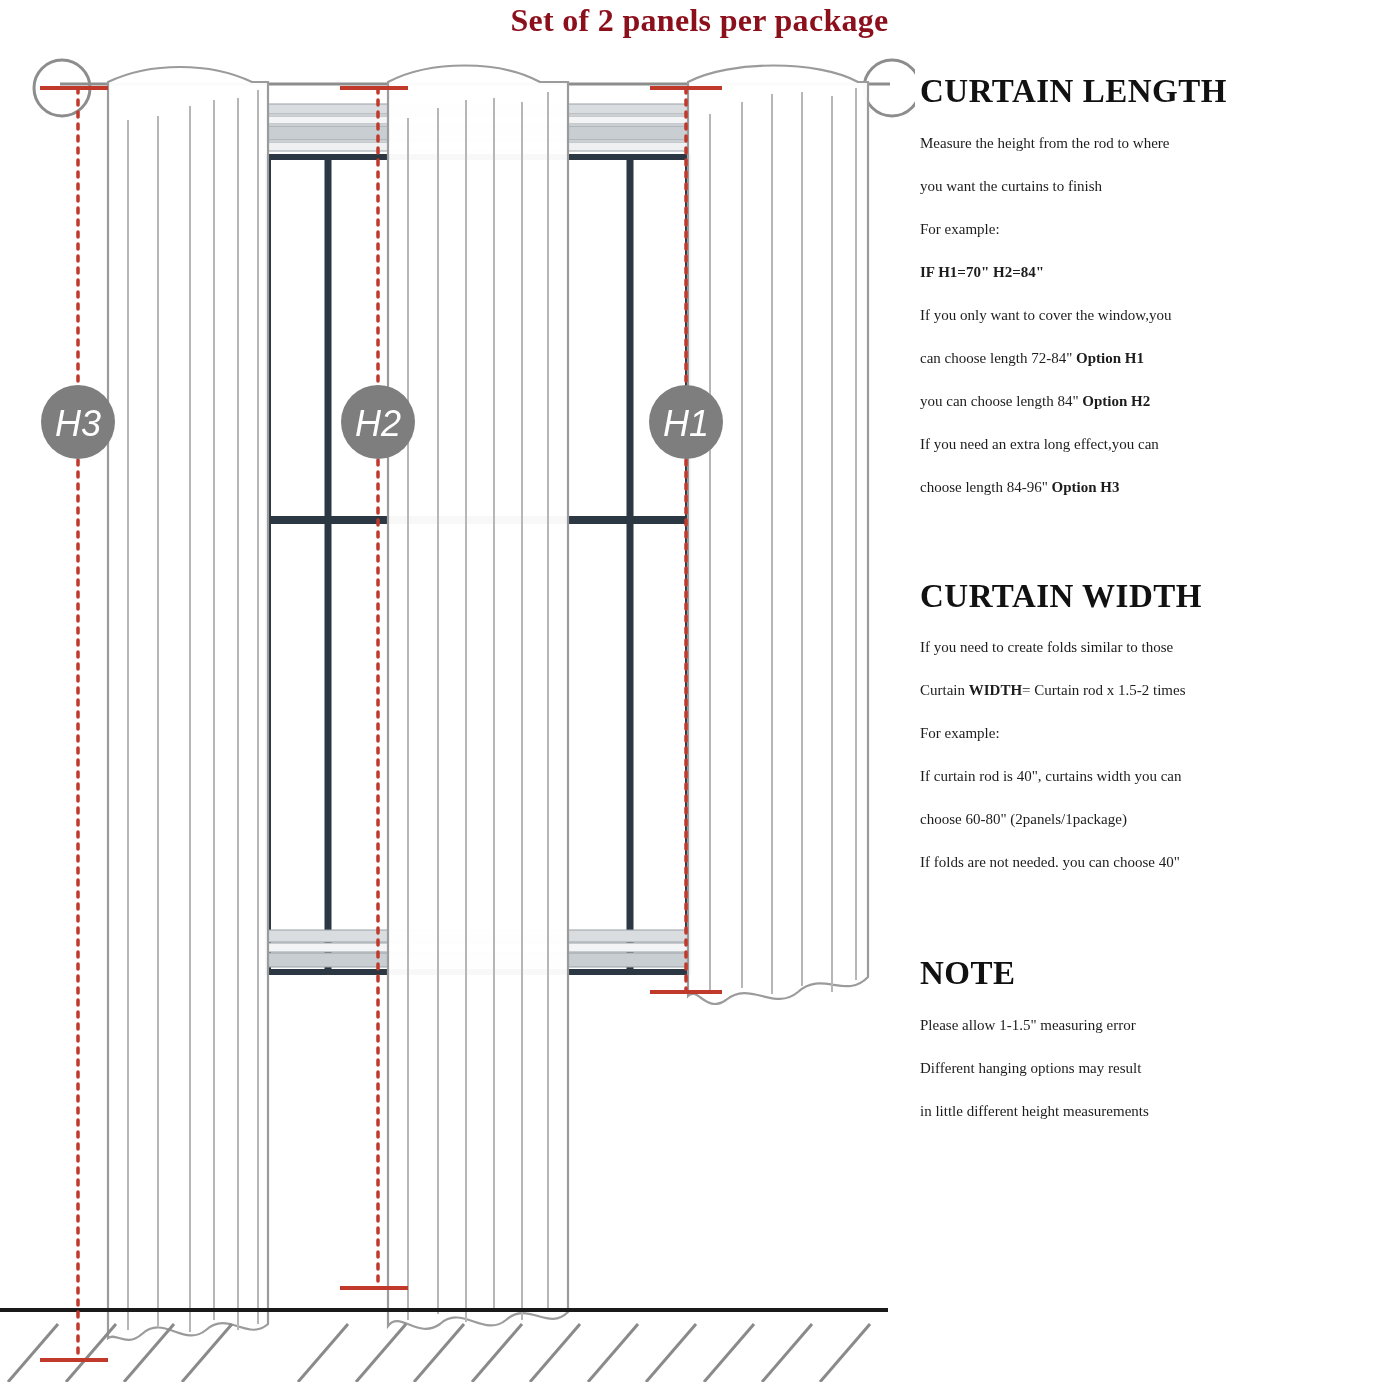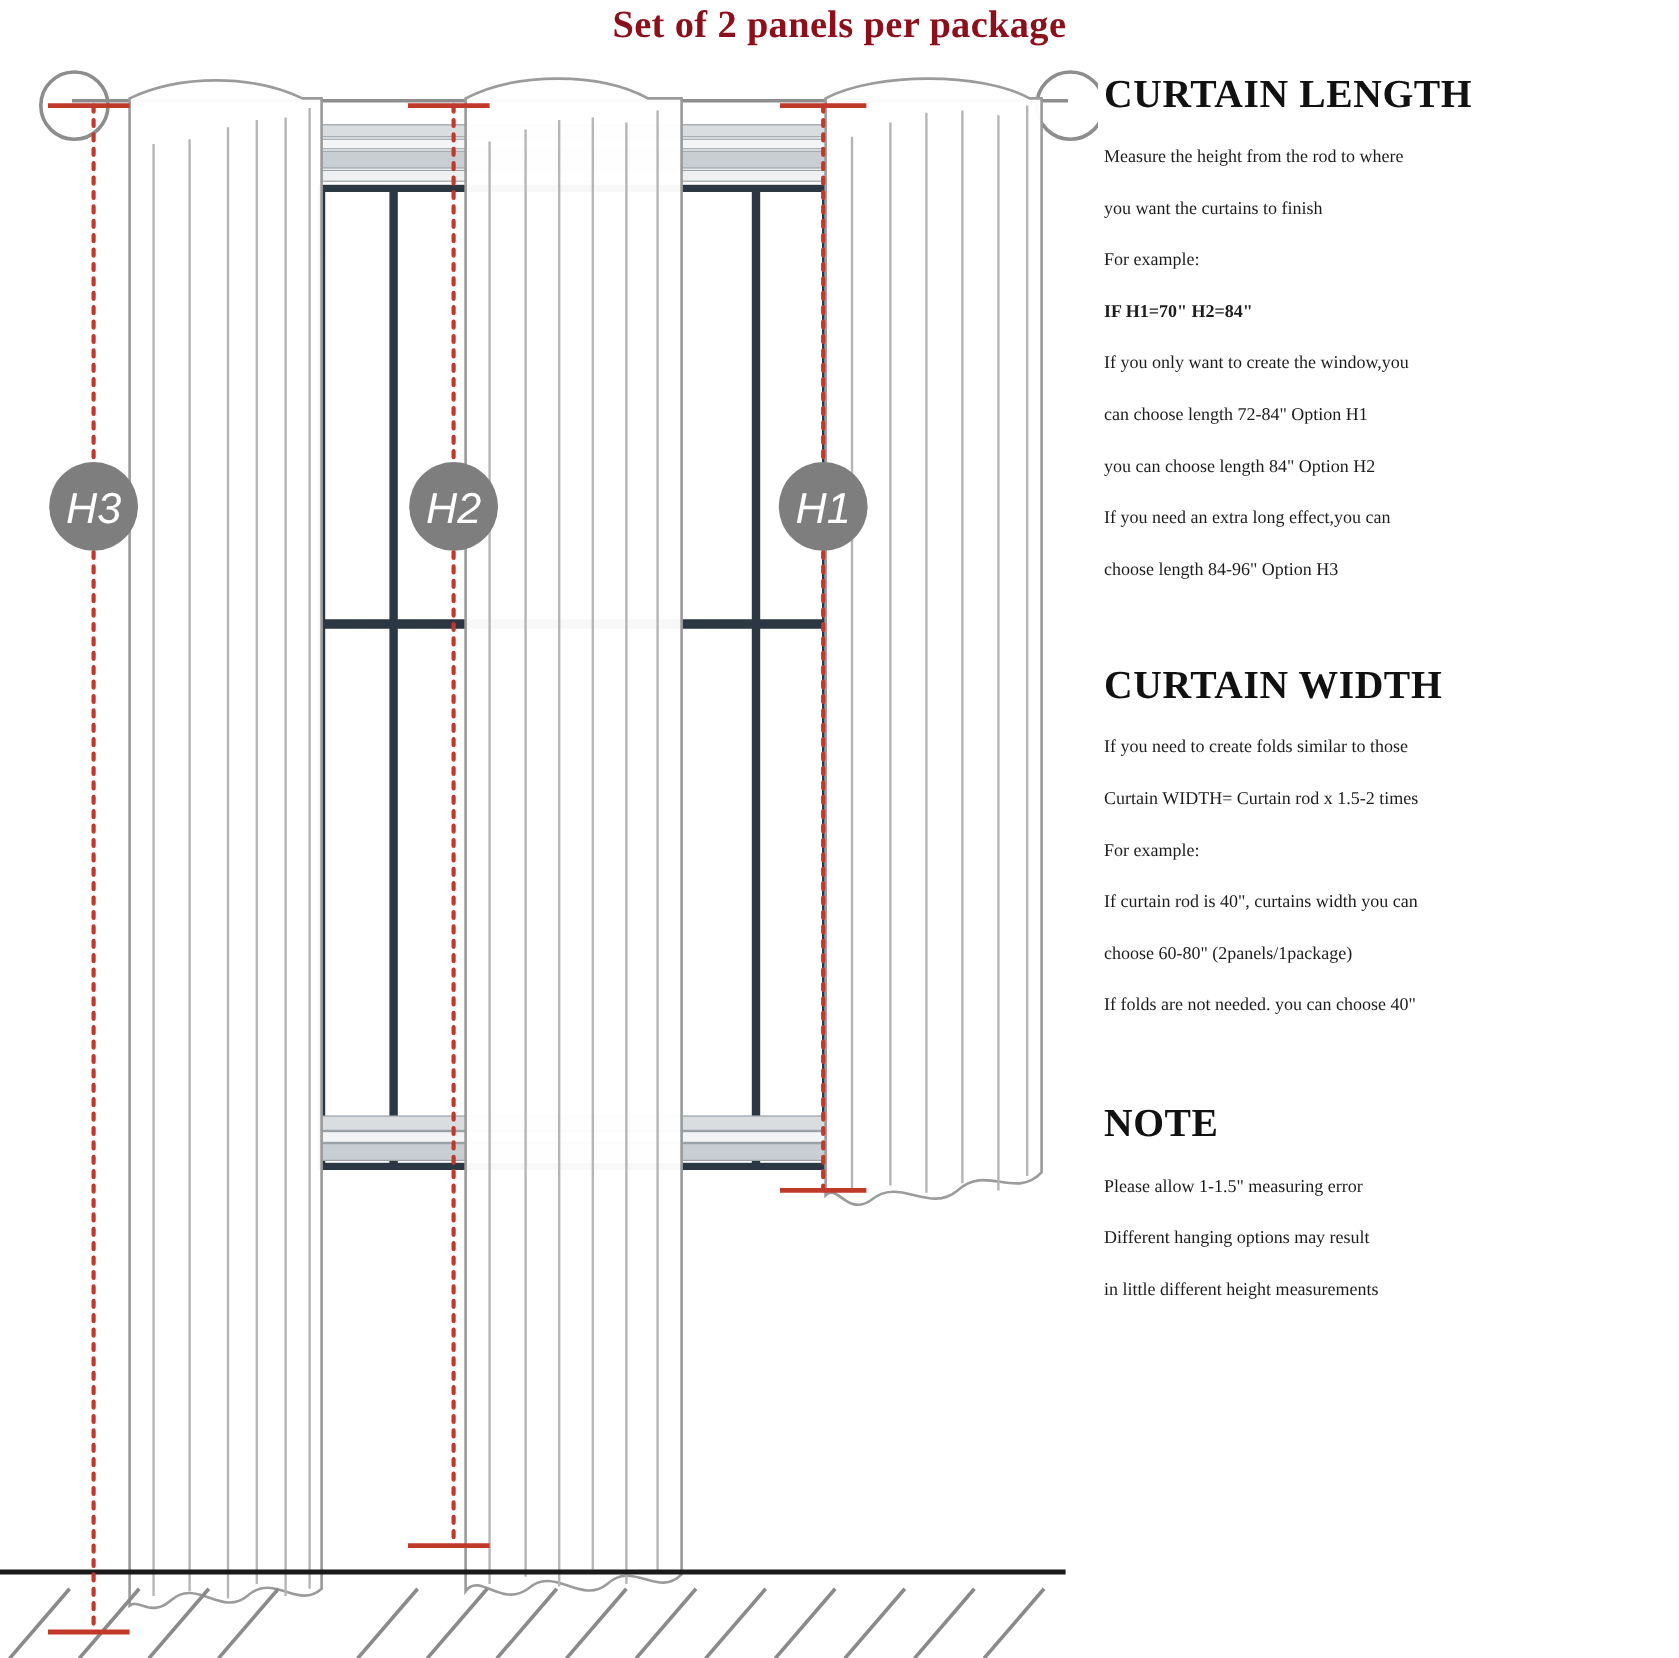--- a/index.html
+++ b/index.html
@@ -59,32 +59,32 @@
     top: 60px;
     width: 478px;
     height: 1322px;
   }
   .sect-title {
     font-family: "Liberation Serif", serif;
     font-weight: bold;
     font-size: 33px;
     letter-spacing: 0.5px;
     color: #111111;
-    margin: 0 0 10px 0;
+    margin: 12px 0 10px 0;
     line-height: 1.2;
   }
   .para {
     font-family: "Liberation Serif", serif;
     font-size: 15px;
     line-height: 43px;
     color: #1c1c1c;
     white-space: nowrap;
   }
   .para.b { font-weight: bold; }
-  .para .bold { font-weight: normal; }
+  .para .bold { font-weight: bold; }
   .block { margin-bottom: 0; }
   .gap-1 { height: 56px; }
   .gap-2 { height: 58px; }
 
   
 </style>
 </head>
 <body>
 
 <div id="page">
@@ -228,21 +228,21 @@
 
   <div class="textcol">
 
     <div class="block">
       <div class="sect-title">CURTAIN LENGTH</div>
       <div id="length-lines">
           <div class="para">Measure the height from the rod to where</div>
           <div class="para">you want the curtains to finish</div>
           <div class="para">For example:</div>
           <div class="para b">IF H1=70"  H2=84"</div>
-          <div class="para">If you only want to create the window,you</div>
+          <div class="para">If you only want to cover the window,you</div>
           <div class="para"><span>can choose length 72-84" </span><span class="bold">Option H1</span></div>
           <div class="para"><span>you can choose length 84" </span><span class="bold">Option H2</span></div>
           <div class="para">If you need an extra long effect,you can</div>
           <div class="para"><span>choose length 84-96" </span><span class="bold">Option H3</span></div>
         </div>
     </div>
 
     <div class="gap-1"></div>
 
     <div class="block">

